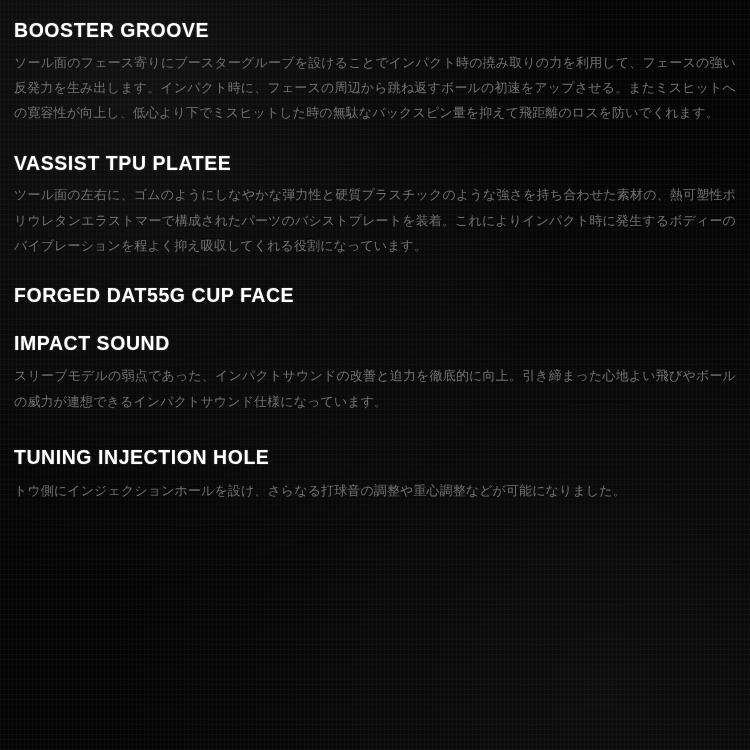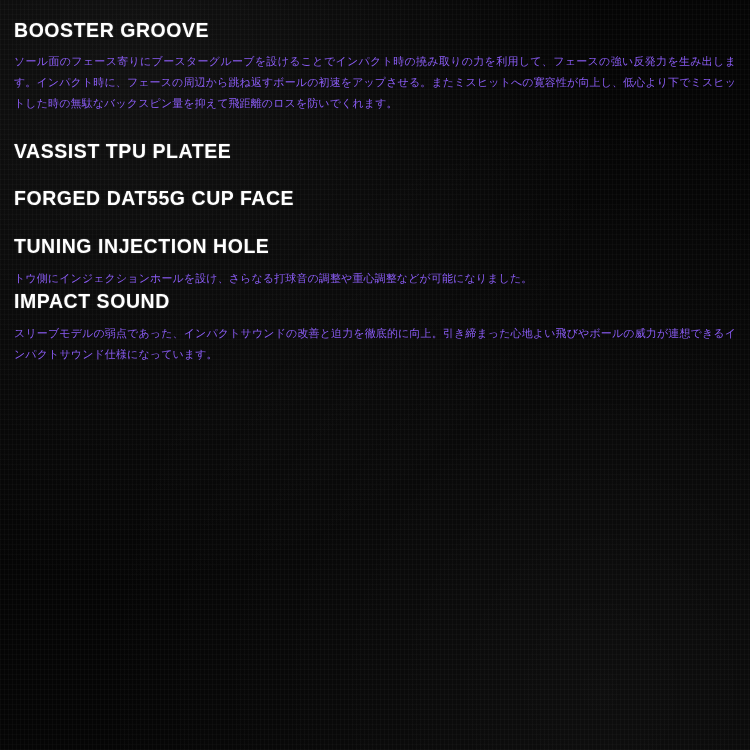--- a/index.html
+++ b/index.html
@@ -42,23 +42,23 @@
     font-weight: bold;
     font-size: 20.5px;
     letter-spacing: 0.6px;
     line-height: 1.15;
     margin: 0 0 9px 0;
     transform: scaleX(0.95);
     transform-origin: left center;
     text-shadow: 0 0 2px rgba(255,255,255,0.25);
   }
   .sec-body {
-    color: #8b5cf6;
-    font-family: Liberation Sans, sans-serif;
-    font-size: 11px;
+    color: #737373;
+    font-family: Liberation Mono, monospace;
+    font-size: 13px;
     line-height: 1.95;
     margin: 0;
     text-align: justify;
     letter-spacing: 0.1px;
   }
   
   .s0 { margin-bottom: 24px; }
   .s1 { margin-bottom: 24px; }
   .s2 { margin-bottom: 24px; }
   .s3 { margin-bottom: 48px; }
@@ -77,30 +77,31 @@
 
 <div id="page">
 
   <div class="section s0">
     <h2 class="sec-title">BOOSTER GROOVE</h2>
     <p class="sec-body">ソール面のフェース寄りにブースターグルーブを設けることでインパクト時の撓み取りの力を利用して、フェースの強い反発力を生み出します。インパクト時に、フェースの周辺から跳ね返すボールの初速をアップさせる。またミスヒットへの寛容性が向上し、低心より下でミスヒットした時の無駄なバックスピン量を抑えて飛距離のロスを防いでくれます。</p>
   </div>
 
   <div class="section s1">
     <h2 class="sec-title">VASSIST TPU PLATEE</h2>
+    <p class="sec-body">ツール面の左右に、ゴムのようにしなやかな弾力性と硬質プラスチックのような強さを持ち合わせた素材の、熱可塑性ポリウレタンエラストマーで構成されたパーツのバシストプレートを装着。これによりインパクト時に発生するボディーのバイブレーションを程よく抑え吸収してくれる役割になっています。</p>
   </div>
 
   <div class="section s2">
     <h2 class="sec-title">FORGED DAT55G CUP FACE</h2>
   </div>
 
 
+  <div class="section s4">
+    <h2 class="sec-title">IMPACT SOUND</h2>
+    <p class="sec-body">スリーブモデルの弱点であった、インパクトサウンドの改善と迫力を徹底的に向上。引き締まった心地よい飛びやボールの威力が連想できるインパクトサウンド仕様になっています。</p>
+  </div>
+
   <div class="section s5">
     <h2 class="sec-title">TUNING INJECTION HOLE</h2>
     <p class="sec-body">トウ側にインジェクションホールを設け、さらなる打球音の調整や重心調整などが可能になりました。</p>
   </div>
 
-  <div class="section s4">
-    <h2 class="sec-title">IMPACT SOUND</h2>
-    <p class="sec-body">スリーブモデルの弱点であった、インパクトサウンドの改善と迫力を徹底的に向上。引き締まった心地よい飛びやボールの威力が連想できるインパクトサウンド仕様になっています。</p>
-  </div>
-
 </div>
 
 </body></html>

